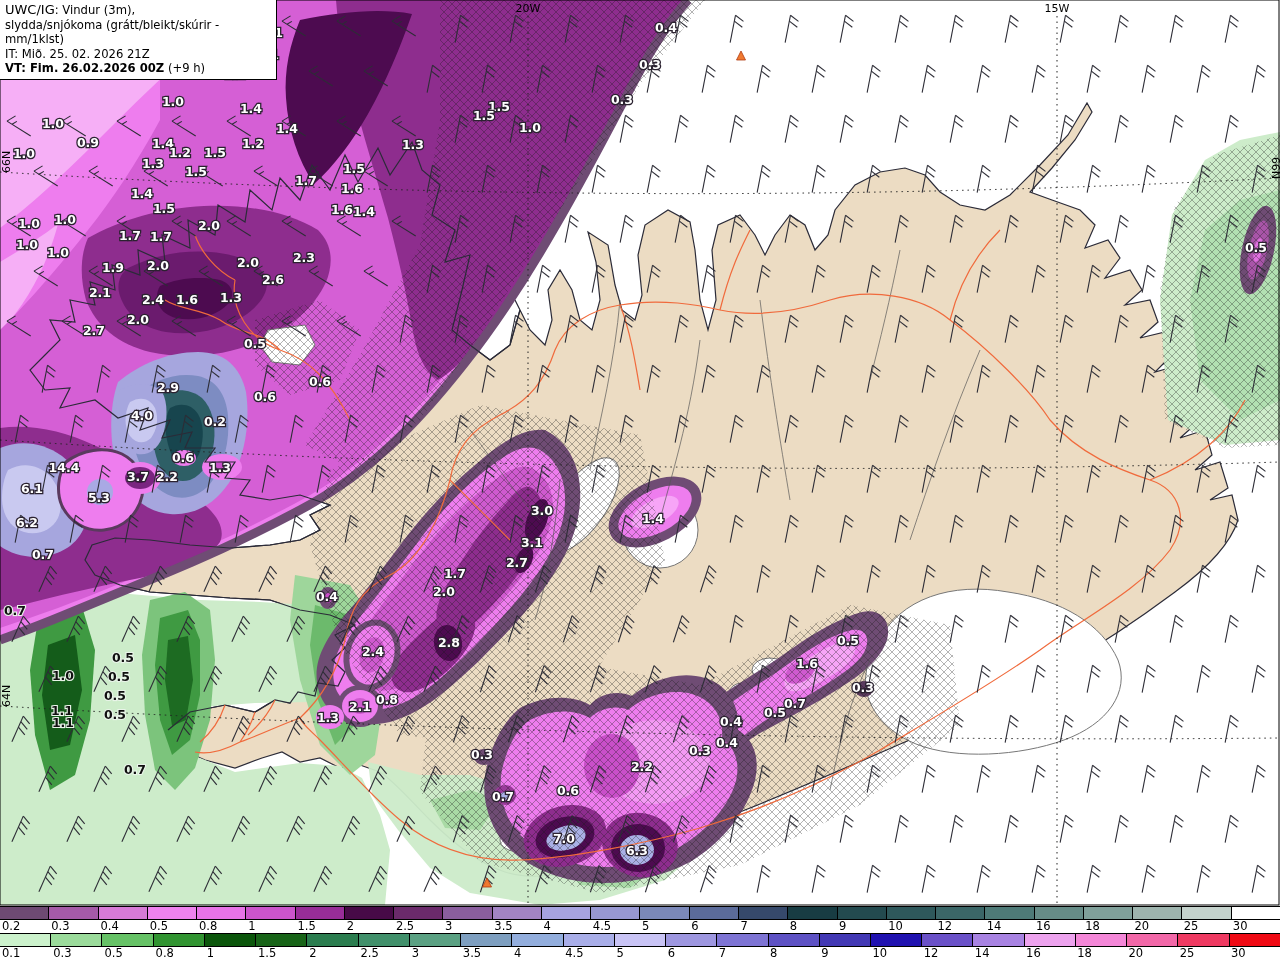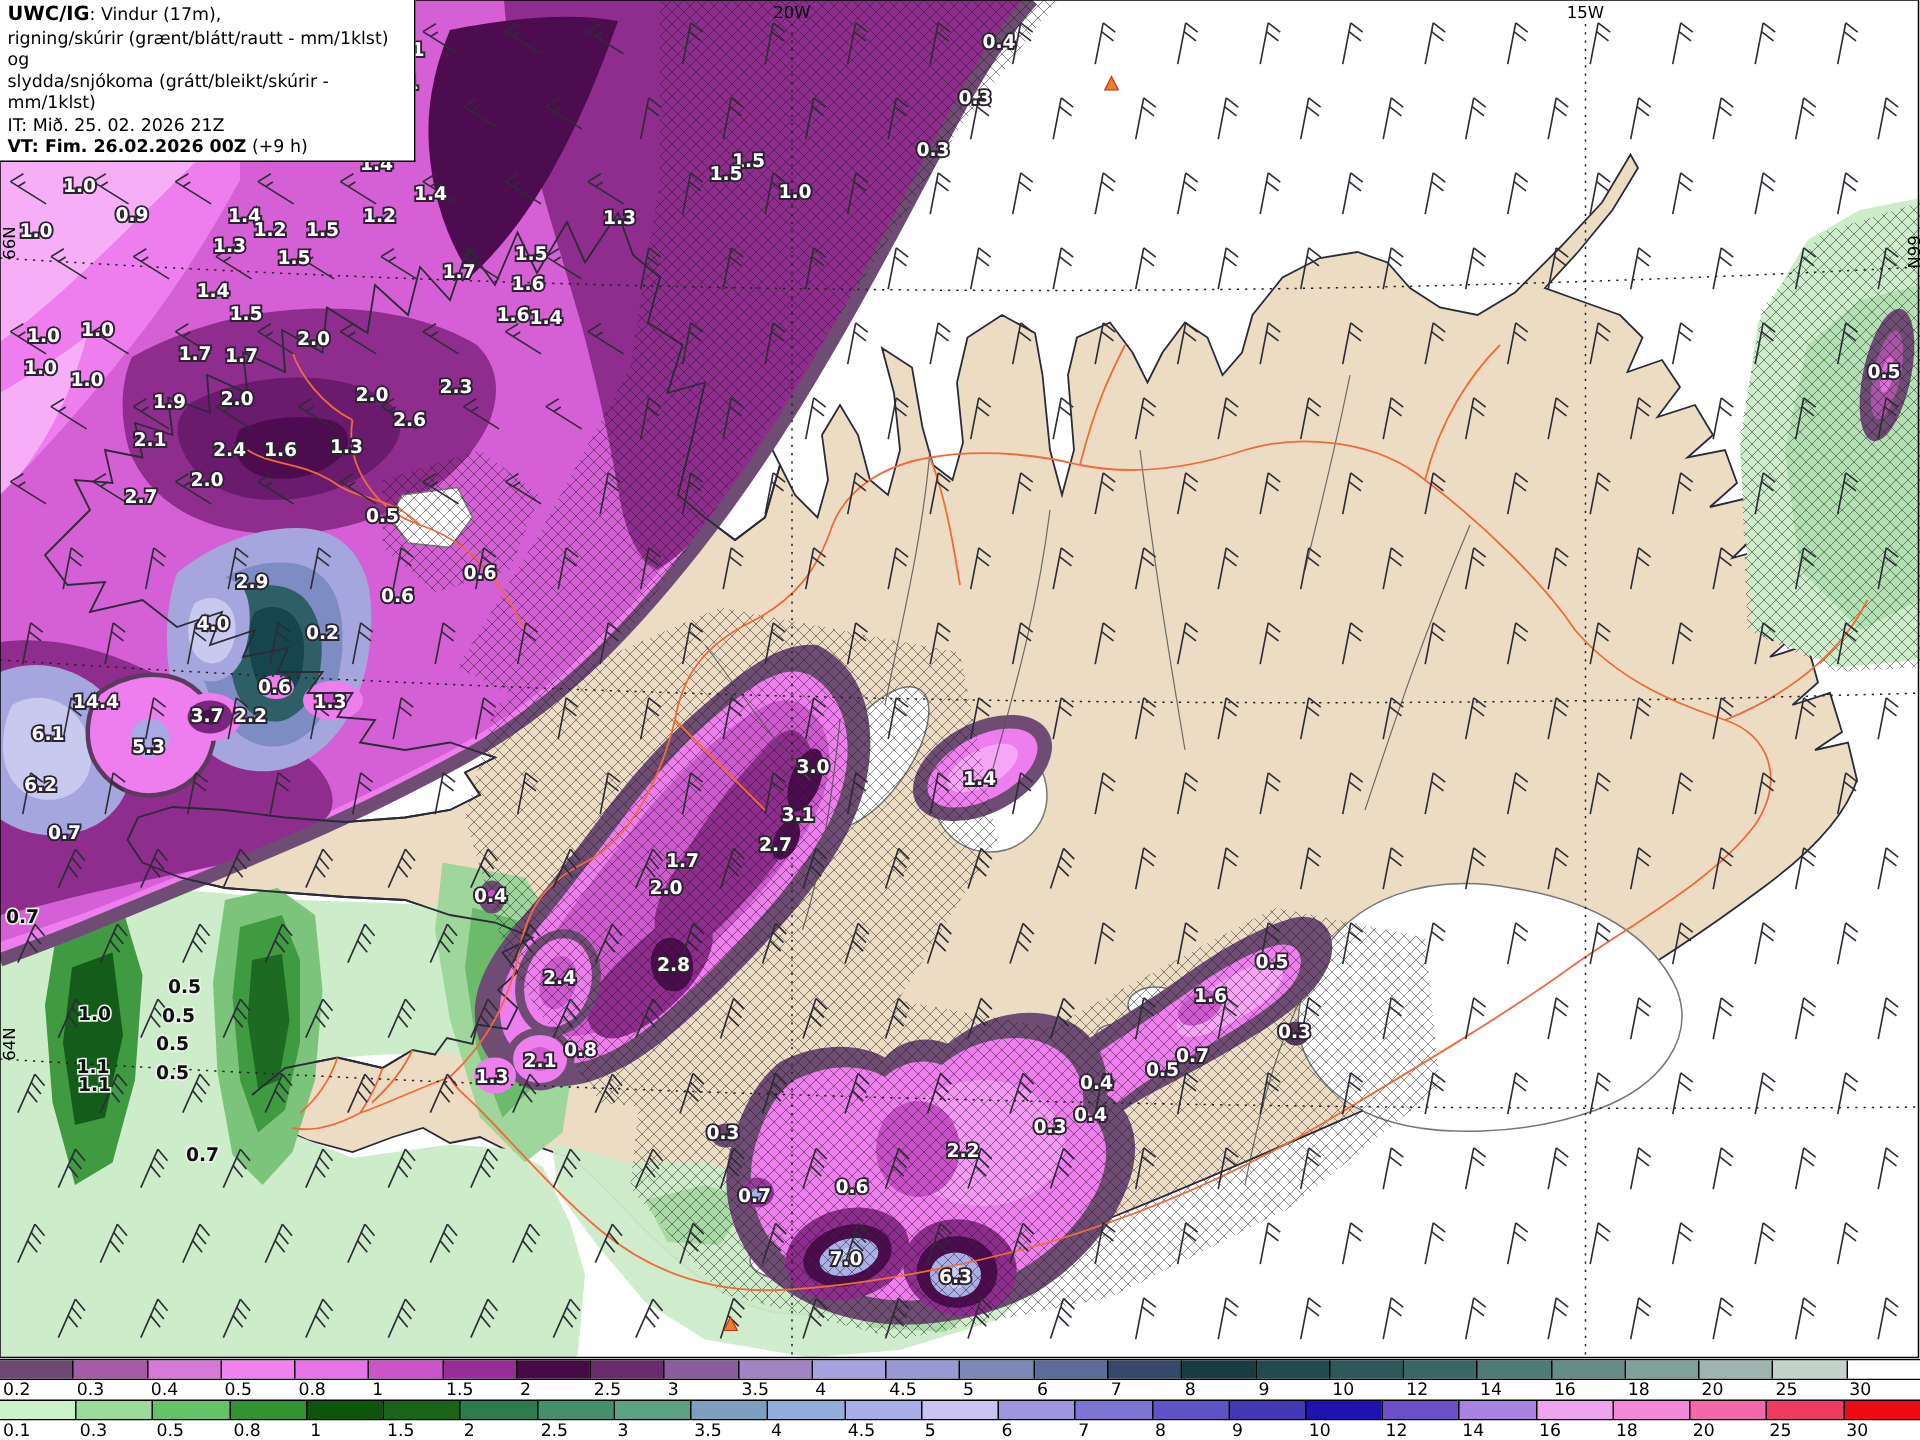--- a/index.html
+++ b/index.html
@@ -4,21 +4,21 @@
 <style>
   html,body{margin:0;padding:0;background:#fff;font-family:"DejaVu Sans",sans-serif;}
   .stage{position:relative;width:1280px;height:960px;overflow:hidden;background:#fff;}
   #mapsvg{position:absolute;left:0;top:0;}
   .titlebox{
     position:absolute;left:0;top:0;width:266px;z-index:30;
     background:#ffffff;border-right:1px solid #000;border-bottom:1px solid #000;
     padding:2px 5px 3px 5px;font-size:11.6px;line-height:1.24;color:#000;
   }
   .titlebox .b{font-weight:bold;text-align:right;}
-  .titlebox .t1b{font-size:13px;font-weight:bold;}
+  .titlebox .t1b{font-size:13px;font-weight:normal;}
   .cbar-colors{position:absolute;left:0;width:1280px;height:14px;display:flex;
     border-top:1px solid #000;border-bottom:1px solid #000;box-sizing:border-box;z-index:25;}
   .cbar-colors .cell{flex:1 1 0;border-left:1px solid #000;box-sizing:border-box;}
   .cbar-colors .cell:first-child{border-left:none;}
   .cbar-labels{position:absolute;left:0;width:1280px;height:12px;display:flex;z-index:25;background:#fff;}
   .cbar-labels .lab{flex:1 1 0;font-size:11.5px;line-height:12px;color:#000;padding-left:2px;box-sizing:border-box;white-space:nowrap;}
   #bar1c{top:906px;} #bar1l{top:920px;} #bar2c{top:933px;} #bar2l{top:947px;align-items:center;}
 </style>
 </head>
 <body>
@@ -2468,22 +2468,21 @@
         <text x="1057" y="12" text-anchor="middle" font-size="11" fill="#000">15W</text>
         <text x="10" y="162" font-size="11" fill="#000" transform="rotate(-90 10 162)" text-anchor="middle">66N</text>
         <text x="1272" y="168" font-size="11" fill="#000" transform="rotate(90 1272 168)" text-anchor="middle">66N</text>
         <text x="10" y="696" font-size="11" fill="#000" transform="rotate(-90 10 696)" text-anchor="middle">64N</text>
       </g>
 
   <rect x="0" y="0" width="1279" height="905" fill="none" stroke="#000" stroke-width="1"></rect>
 </svg>
 
 <div class="titlebox">
-  <div><span class="t1b">UWC/IG</span><span>: Vindur (17m),</span></div>
-  <div>rigning/skúrir (grænt/blátt/rautt - mm/1klst) og</div>
+  <div><span class="t1b">UWC/IG</span><span>: Vindur (3m),</span></div>
   <div>slydda/snjókoma (grátt/bleikt/skúrir - mm/1klst)</div>
   <div>IT: Mið. 25. 02. 2026 21Z</div>
   <div><span class="b">VT: Fim. 26.02.2026 00Z</span><span> (+9 h)</span></div>
 </div>
 
 <div id="bar1c" class="cbar-colors">
       <div class="cell" style="background: rgb(110, 74, 115);"></div>
       <div class="cell" style="background: rgb(165, 90, 168);"></div>
       <div class="cell" style="background: rgb(215, 122, 215);"></div>
       <div class="cell" style="background: rgb(239, 130, 239);"></div>

